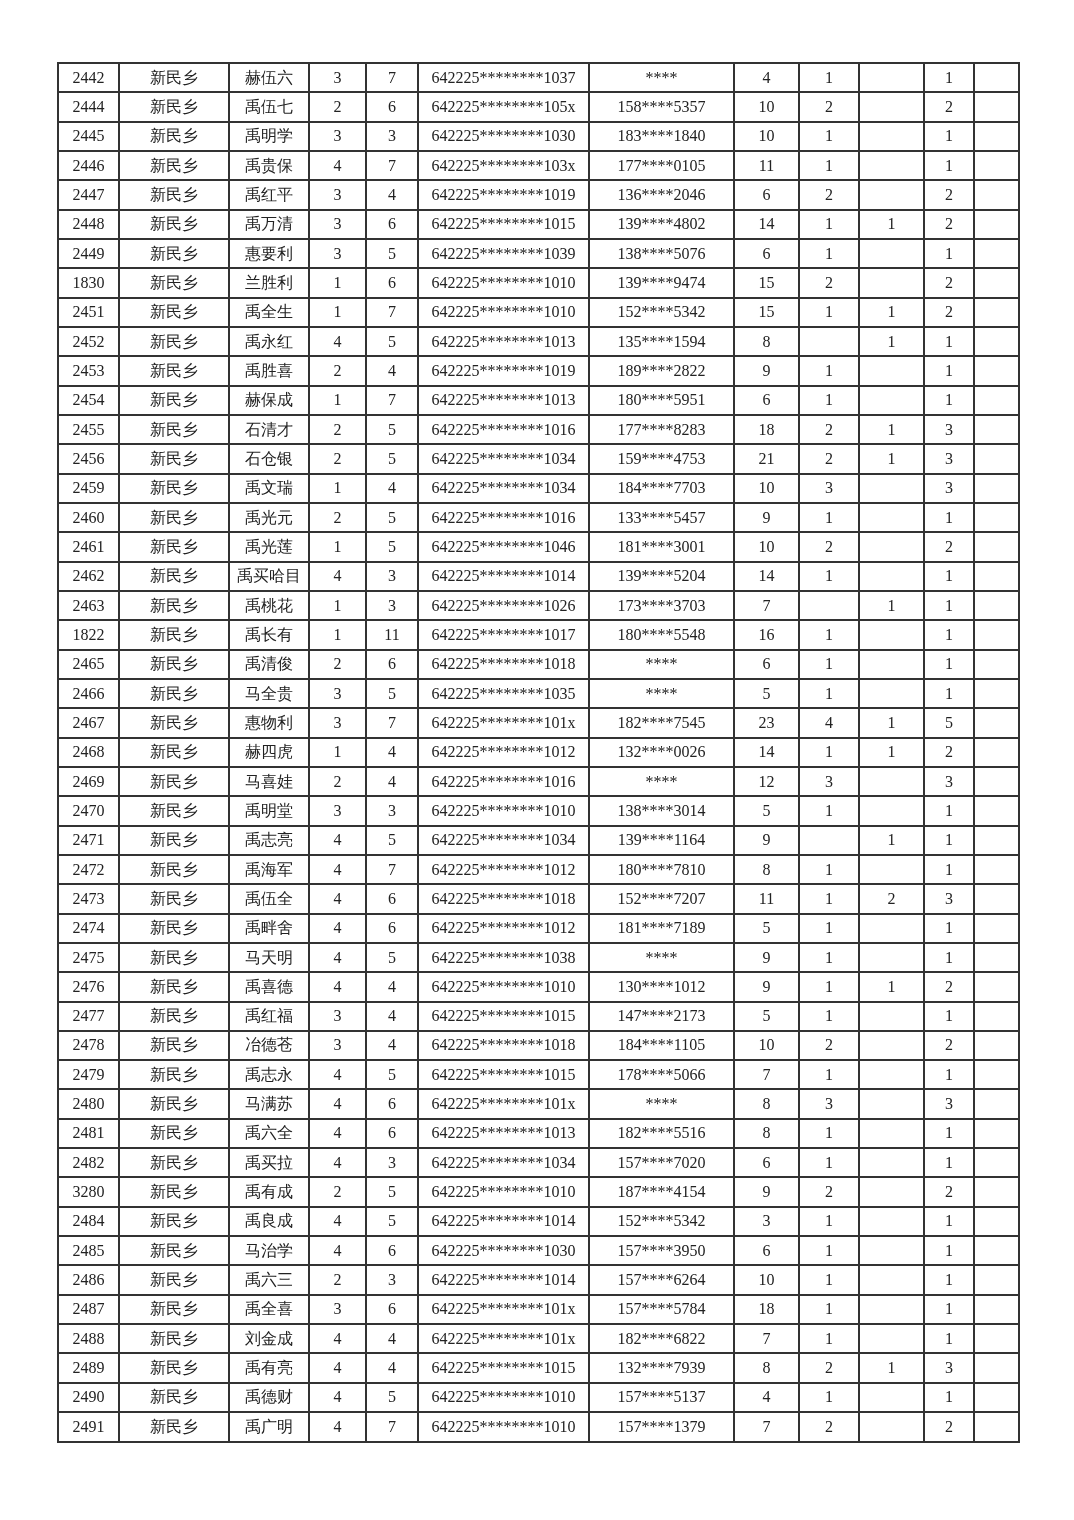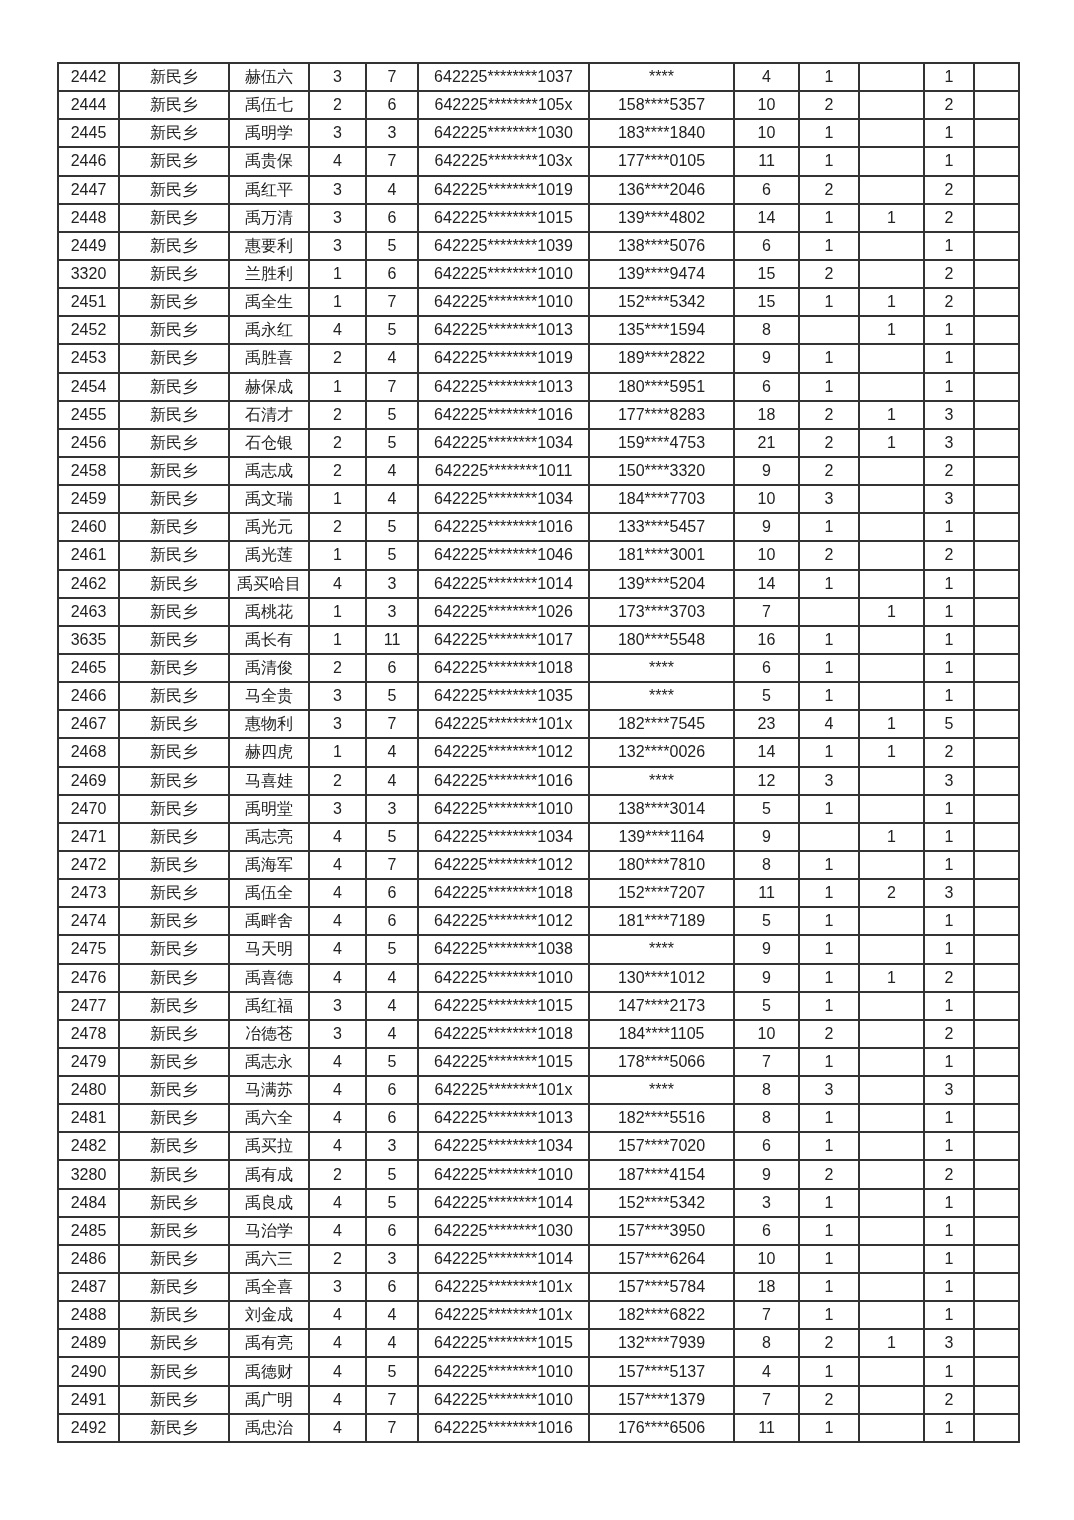--- a/index.html
+++ b/index.html
@@ -5,21 +5,21 @@
   html, body {
     margin: 0;
     padding: 0;
     background: #ffffff;
   }
   .page {
     position: relative;
     width: 1074px;
     height: 1520px;
     background: #ffffff;
-    font-family: Liberation Sans, sans-serif;
+    font-family: Liberation Serif, serif;
     overflow: hidden;
   }
   table.roster {
     position: absolute;
     left: 57px;
     top: 62px;
     width: 961px;
     height: 1381px;
     border-collapse: collapse;
     table-layout: fixed;
@@ -148,21 +148,21 @@
           <td>5</td>
           <td>642225********1039</td>
           <td>138****5076</td>
           <td>6</td>
           <td>1</td>
           <td></td>
           <td>1</td>
           <td></td>
         </tr>
         <tr>
-          <td>3320</td>
+          <td>1830</td>
           <td>新民乡</td>
           <td>兰胜利</td>
           <td>1</td>
           <td>6</td>
           <td>642225********1010</td>
           <td>139****9474</td>
           <td>15</td>
           <td>2</td>
           <td></td>
           <td>2</td>
@@ -246,34 +246,20 @@
           <td>5</td>
           <td>642225********1034</td>
           <td>159****4753</td>
           <td>21</td>
           <td>2</td>
           <td>1</td>
           <td>3</td>
           <td></td>
         </tr>
         <tr>
-          <td>2458</td>
-          <td>新民乡</td>
-          <td>禹志成</td>
-          <td>2</td>
-          <td>4</td>
-          <td>642225********1011</td>
-          <td>150****3320</td>
-          <td>9</td>
-          <td>2</td>
-          <td></td>
-          <td>2</td>
-          <td></td>
-        </tr>
-        <tr>
           <td>2459</td>
           <td>新民乡</td>
           <td>禹文瑞</td>
           <td>1</td>
           <td>4</td>
           <td>642225********1034</td>
           <td>184****7703</td>
           <td>10</td>
           <td>3</td>
           <td></td>
@@ -330,21 +316,21 @@
           <td>3</td>
           <td>642225********1026</td>
           <td>173****3703</td>
           <td>7</td>
           <td></td>
           <td>1</td>
           <td>1</td>
           <td></td>
         </tr>
         <tr>
-          <td>3635</td>
+          <td>1822</td>
           <td>新民乡</td>
           <td>禹长有</td>
           <td>1</td>
           <td>11</td>
           <td>642225********1017</td>
           <td>180****5548</td>
           <td>16</td>
           <td>1</td>
           <td></td>
           <td>1</td>
@@ -719,31 +705,17 @@
           <td>新民乡</td>
           <td>禹广明</td>
           <td>4</td>
           <td>7</td>
           <td>642225********1010</td>
           <td>157****1379</td>
           <td>7</td>
           <td>2</td>
           <td></td>
           <td>2</td>
-          <td></td>
-        </tr>
-        <tr>
-          <td>2492</td>
-          <td>新民乡</td>
-          <td>禹忠治</td>
-          <td>4</td>
-          <td>7</td>
-          <td>642225********1016</td>
-          <td>176****6506</td>
-          <td>11</td>
-          <td>1</td>
-          <td></td>
-          <td>1</td>
           <td></td>
         </tr>
       </tbody>
   </table>
 </div>
 
 </body></html>

